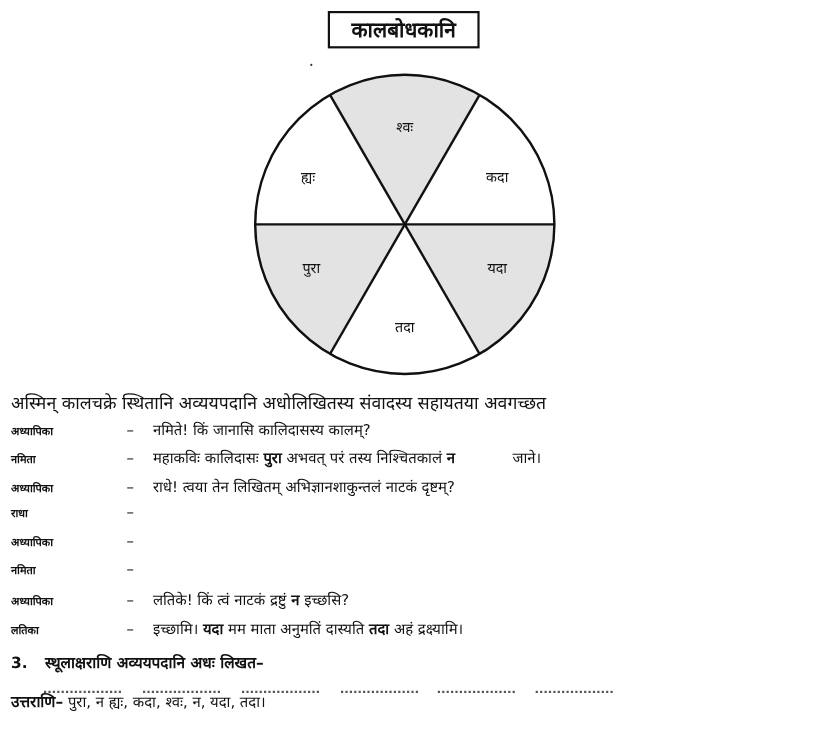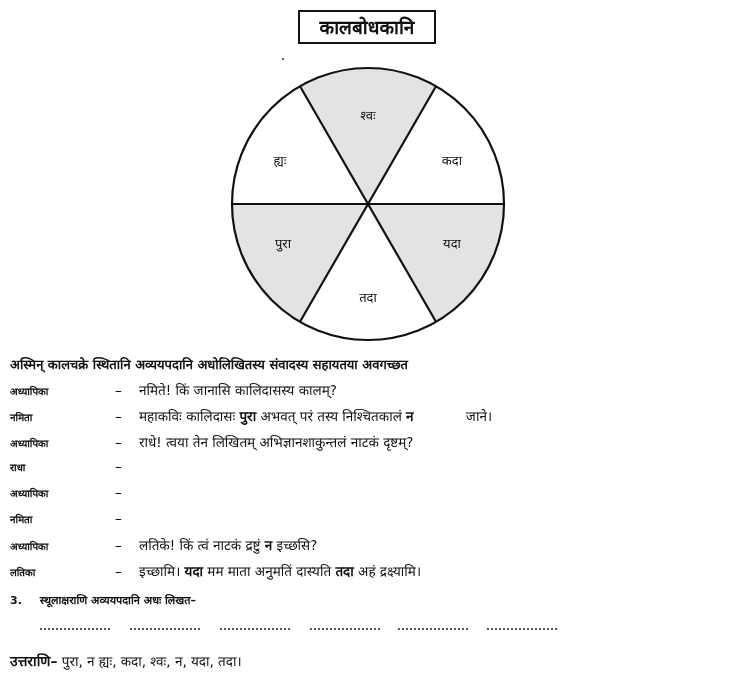--- a/index.html
+++ b/index.html
@@ -20,47 +20,47 @@
   }
   .wheel {
     position: absolute; left: 230px; top: 66px; width: 276px; height: 276px;
   }
   .wheel svg { width: 276px; height: 276px; display: block; }
   .sector-label {
     position: absolute; font-size: 13px; transform: translate(-50%, -50%);
     white-space: nowrap;
   }
   .instruction {
-    position: absolute; left: 10px; top: 355px; font-size: 13px; font-weight: bold;
+    position: absolute; left: 10px; top: 355px; font-size: 16px; font-weight: normal;
     white-space: nowrap;
   }
   .dialogue {
     position: absolute; left: 10px; top: 381px; width: 740px;
   }
   .row {
     display: flex; align-items: baseline; height: 25.8px; font-size: 13.5px;
     white-space: nowrap;
   }
   .speaker { width: 105px; font-weight: bold; font-size: 10px; }
   .dash { width: 24px; }
   .line-text b { font-weight: bold; }
   .q3 {
-    position: absolute; left: 10px; top: 592px; font-size: 11px; font-weight: bold;
+    position: absolute; left: 10px; top: 592px; font-size: 14px; font-weight: bold;
     white-space: nowrap;
   }
   .q3 .num { display: inline-block; width: 26px; font-weight: bold; }
   .blanks {
     position: absolute; top: 620px; left: 0; width: 756px; height: 12px;
   }
   .blank {
     position: absolute; top: 0; width: 70px; height: 8px;
     border-bottom: 2px dotted #555;
   }
   .answers {
-    position: absolute; left: 10px; top: 651px; font-size: 13.5px; white-space: nowrap;
+    position: absolute; left: 10px; top: 628px; font-size: 13.5px; white-space: nowrap;
   }
   .answers .ans-label { font-weight: bold; font-size: 14px; }
 </style>
 </head>
 <body>
 
 <div class="title-box">
   <span>कालबोधकानि</span>
 </div>
 <div class="title-dot"></div>

